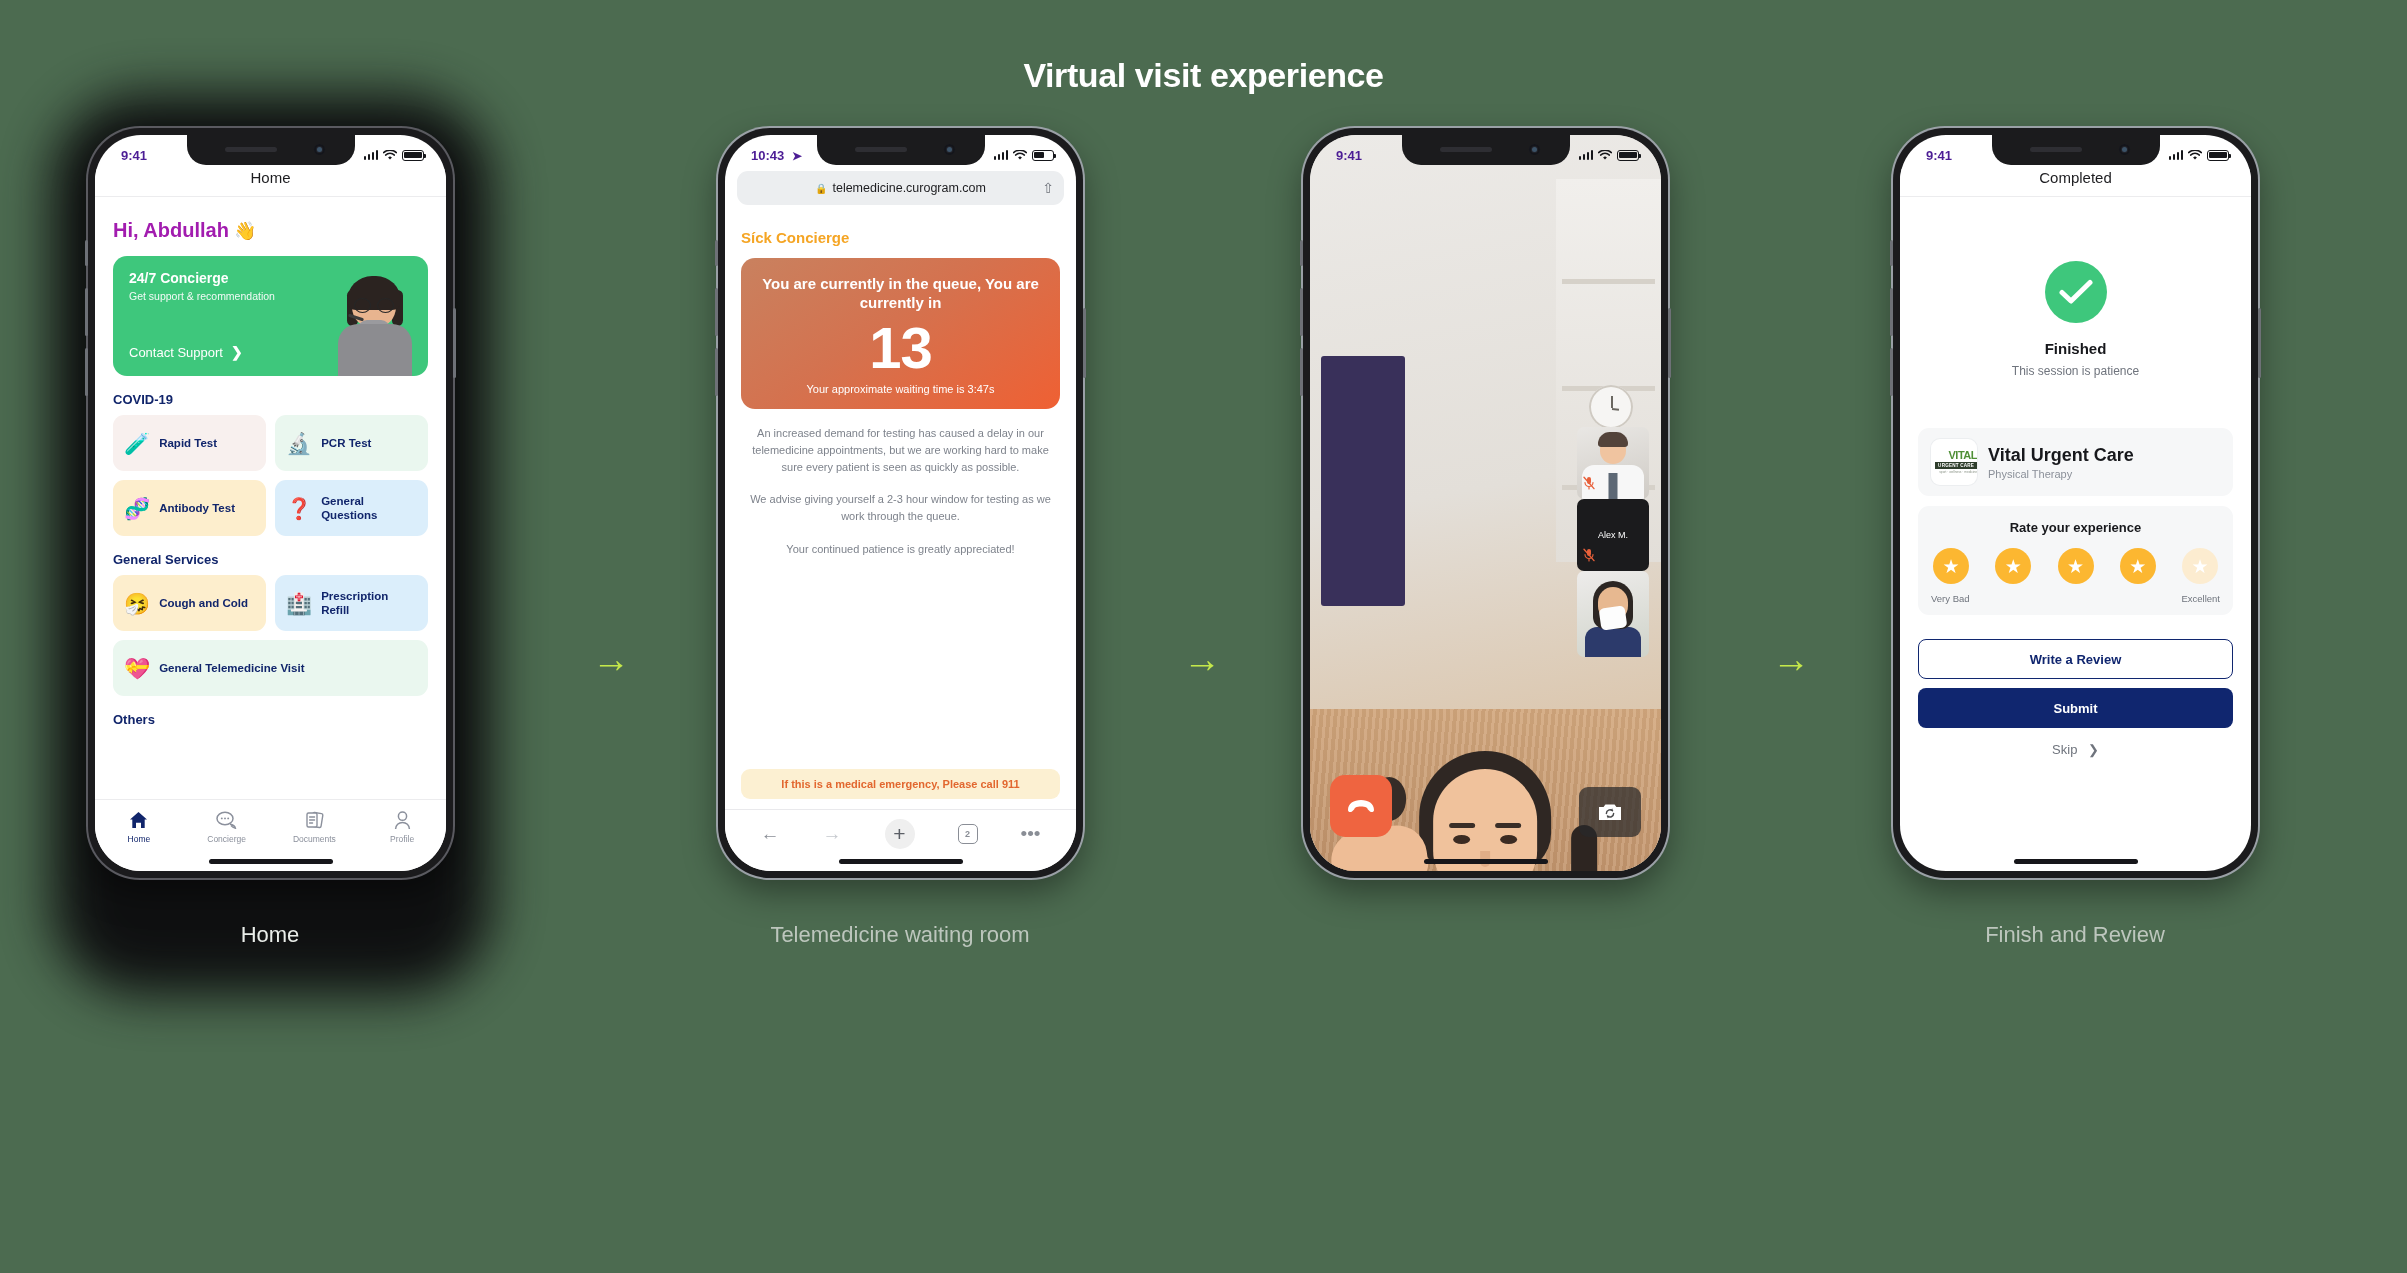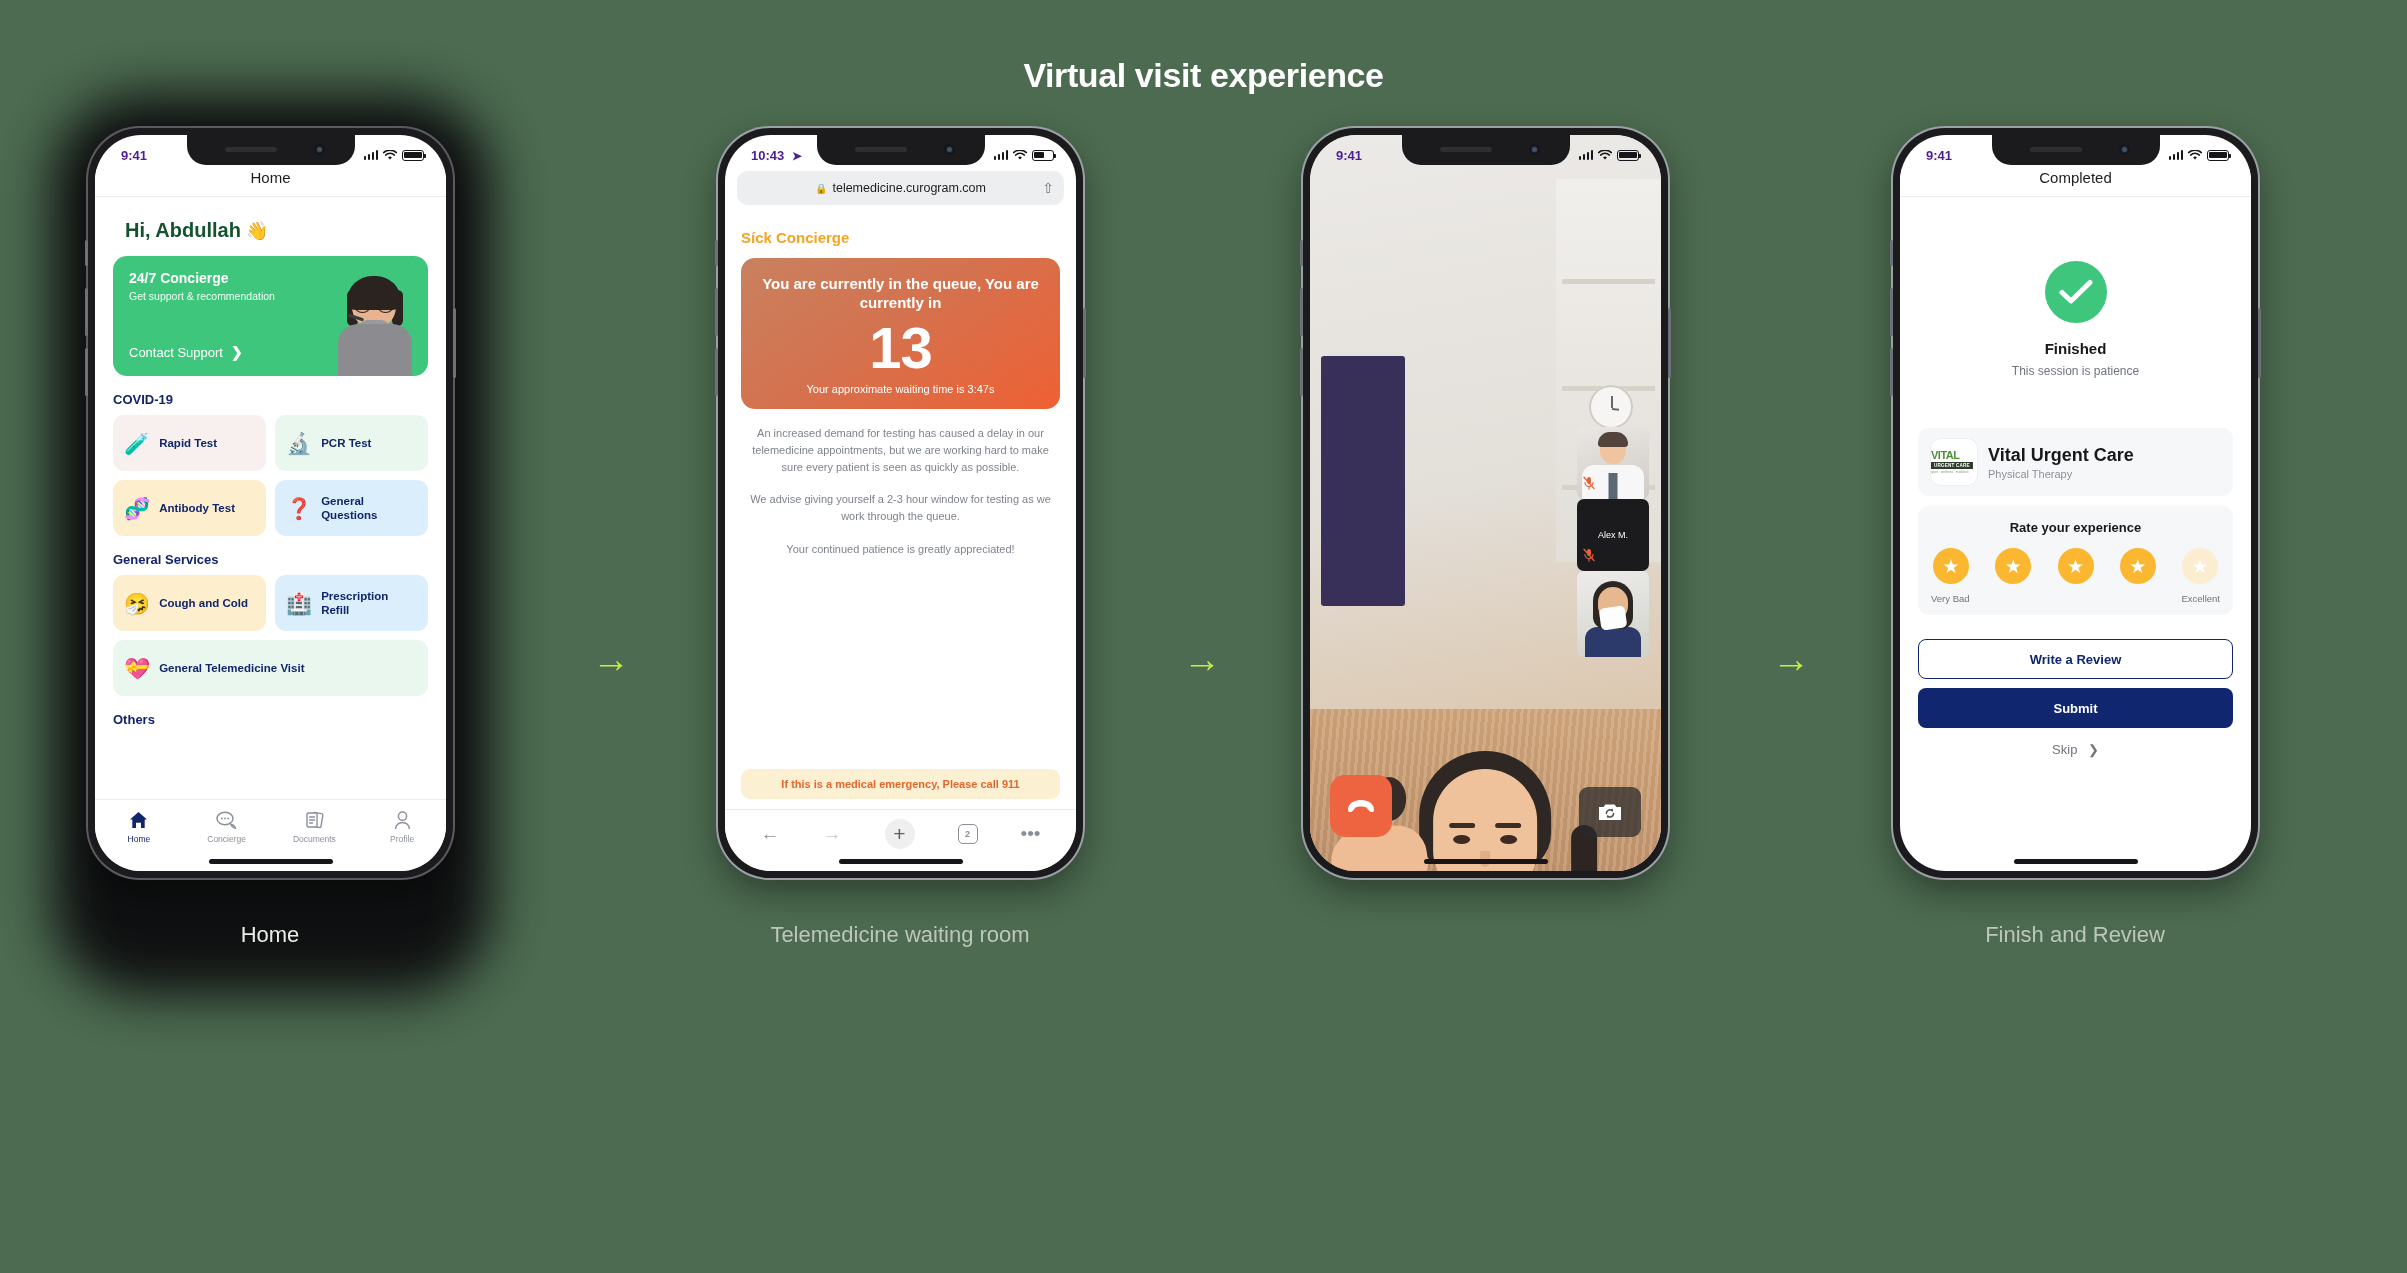--- a/index.html
+++ b/index.html
@@ -110,21 +110,21 @@
   .batt b{display:block;height:100%;background:#15161a;border-radius:1px;}
   .loc-arrow{ margin-left:4px; font-size:12px; }
 
   
   .navtitle{
     position:absolute; top:34px; left:0; width:100%;
     text-align:center; font-size:15px; color:#1d1d20; padding-bottom:10px;
     border-bottom:1px solid #ececee; background:#fff; z-index:20;
   }
   .s1-body{ position:absolute; top:64px; left:0; right:0; bottom:72px; padding:14px 18px 0; overflow:hidden; }
-  .greeting{ font-size:20px; font-weight:800; color:#14532d; margin:6px 12px 14px; }
+  .greeting{ font-size:20px; font-weight:800; color:#a21caf; margin:6px 0 14px; }
   .greeting .wave{ font-size:18px; }
 
   .concierge{
     position:relative; background:#3ec77c; border-radius:14px;
     height:120px; padding:14px 16px; overflow:hidden; color:#fff;
   }
   .conc-t{ font-size:14px; font-weight:700; }
   .conc-s{ font-size:10.5px; margin-top:4px; opacity:.93; }
   .conc-cta{ position:absolute; bottom:16px; left:16px; display:flex; align-items:center; gap:8px; font-size:13px; }
   .conc-cta .chev{ font-weight:800; font-size:14px; }
@@ -263,21 +263,21 @@
   .check{ width:62px;height:62px;border-radius:50%;background:#3ec77c;margin:0 auto;
           display:flex;align-items:center;justify-content:center;color:#fff;font-size:32px;font-weight:700; }
   .fin-t{ font-size:15px; font-weight:800; color:#17181c; margin-top:17px; }
   .fin-s{ font-size:12px; color:#6f747d; margin-top:7px; }
 
   .clinic{
     display:flex; align-items:center; gap:11px; background:#f6f7f8;
     border-radius:11px; padding:11px 13px; margin-top:50px;
   }
   .clinic-logo{ width:46px;height:46px;border-radius:9px;background:#fff;
-                display:flex;flex-direction:column;align-items:flex-start;justify-content:center;
+                display:flex;flex-direction:column;align-items:flex-end;justify-content:center;
                 box-shadow:0 0 0 1px #eceef0; overflow:hidden; }
   .cl-1{ font-size:11px; font-weight:800; color:#4f8f36; letter-spacing:-.5px; line-height:1; }
   .cl-2{ font-size:4.6px; font-weight:700; color:#fff; background:#2f3e2c; padding:1px 3px; margin-top:1px; letter-spacing:.2px;}
   .cl-3{ font-size:3.2px; color:#8b9487; margin-top:1px; }
   .clinic-name{ font-size:18px; font-weight:800; color:#17181c; }
   .clinic-sub{ font-size:11px; color:#8b9099; margin-top:2px; }
 
   .ratebox{ background:#f6f7f8; border-radius:11px; padding:14px 13px 11px; margin-top:10px; }
   .rate-t{ font-size:13px; font-weight:800; color:#17181c; text-align:center; }
   .stars{ display:flex; justify-content:space-between; margin-top:13px; padding:0 2px; }

